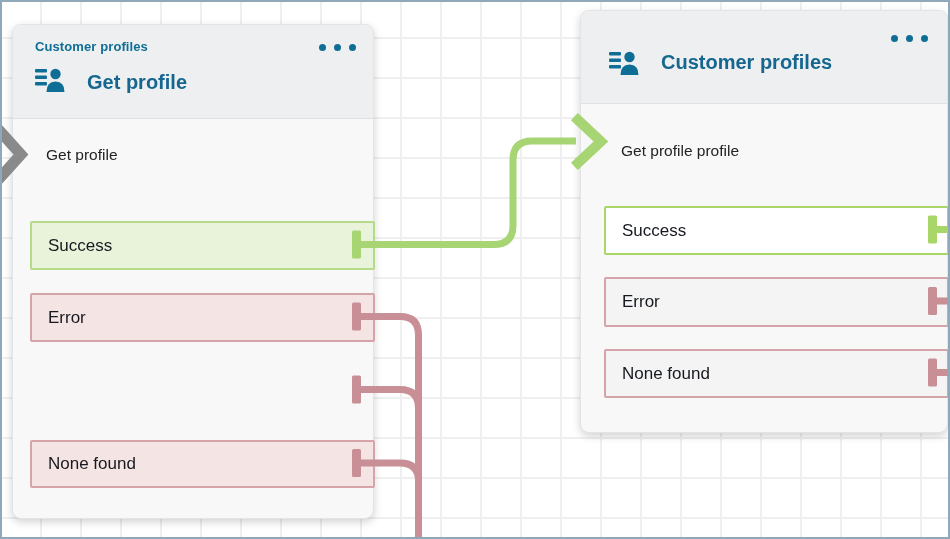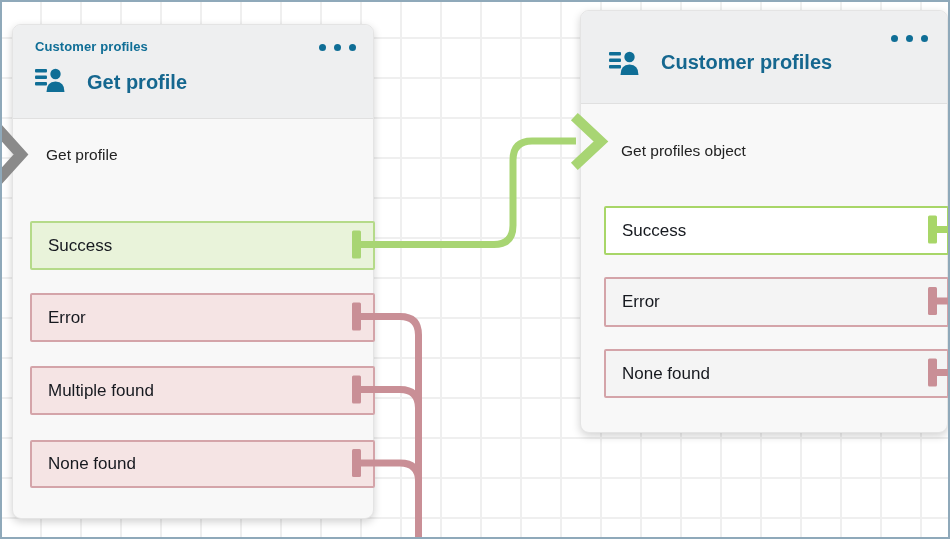--- a/index.html
+++ b/index.html
@@ -64,23 +64,20 @@
       <div class="node-title" style="left:74px;top:46px;">Get profile</div>
     </div>
     <div class="step-label" style="left:33px;top:121px;">Get profile</div>
 
     <div class="pill success" style="left:17px;top:196px;width:345px;height:49px;">
       <span>Success</span>
     </div>
     <div class="pill error" style="left:17px;top:268px;width:345px;height:49px;">
       <span>Error</span>
     </div>
-    <div class="pill error" style="left:17px;top:341px;width:345px;height:49px;">
-      <span>Multiple found</span>
-    </div>
     <div class="pill error" style="left:17px;top:415px;width:345px;height:48px;">
       <span>None found</span>
     </div>
   </div>
 
   <div class="node" style="left:578px;top:8px;width:368px;height:423px;">
     <div class="node-header" style="height:92px;">
       <div class="dots" style="right:19px;top:24px;">
         <span></span>
           <span></span>
@@ -92,21 +89,21 @@
             <rect x="1" y="3" width="12" height="3.4" rx="1"></rect>
             <rect x="1" y="9.5" width="12" height="3.4" rx="1"></rect>
             <rect x="1" y="16" width="12" height="3.4" rx="1"></rect>
             <circle cx="21.5" cy="8" r="5.2"></circle>
             <path d="M12.5 26 Q12.5 15.5 21.5 15.5 Q30.5 15.5 30.5 26 Z"></path>
           </g>
         </svg>
       </div>
       <div class="node-title" style="left:80px;top:40px;">Customer profiles</div>
     </div>
-    <div class="step-label" style="left:40px;top:131px;">Get profiles object</div>
+    <div class="step-label" style="left:40px;top:131px;">Get profile profile</div>
 
     <div class="pill success hollow" style="left:23px;top:195px;width:345px;height:49px;">
       <span>Success</span>
     </div>
     <div class="pill error hollow" style="left:23px;top:266px;width:345px;height:50px;">
       <span>Error</span>
     </div>
     <div class="pill error hollow" style="left:23px;top:338px;width:345px;height:49px;">
       <span>None found</span>
     </div>

